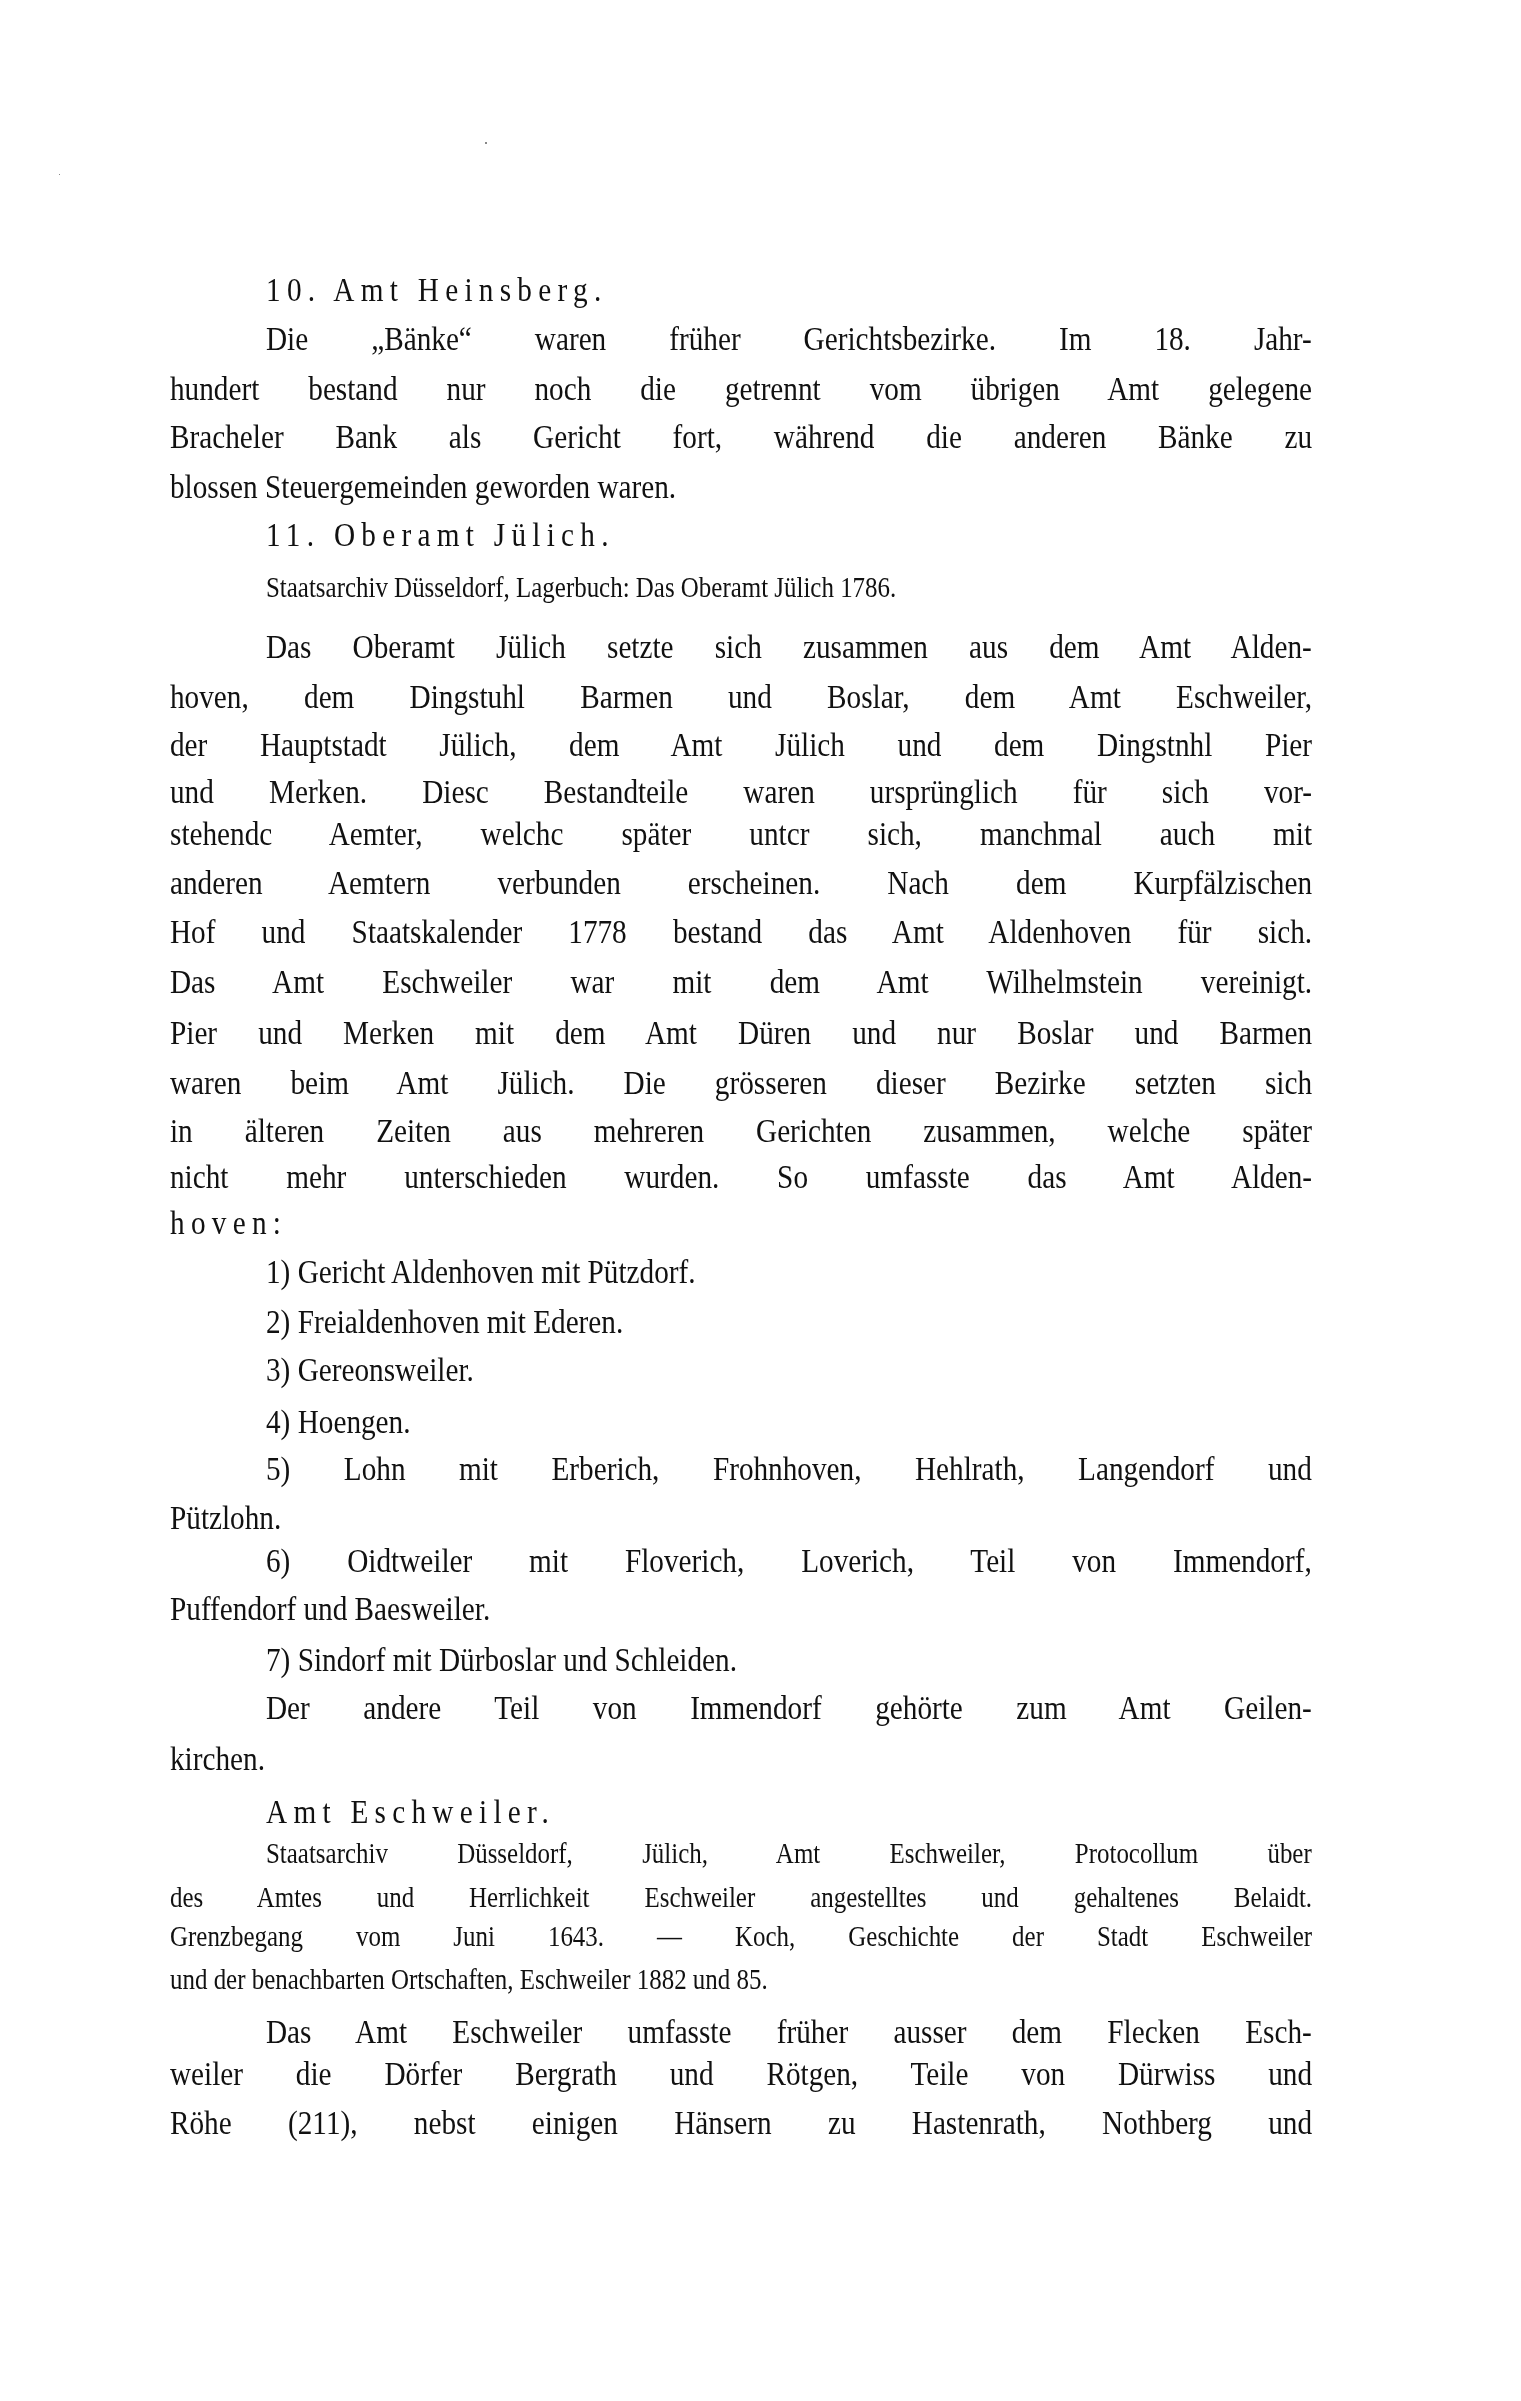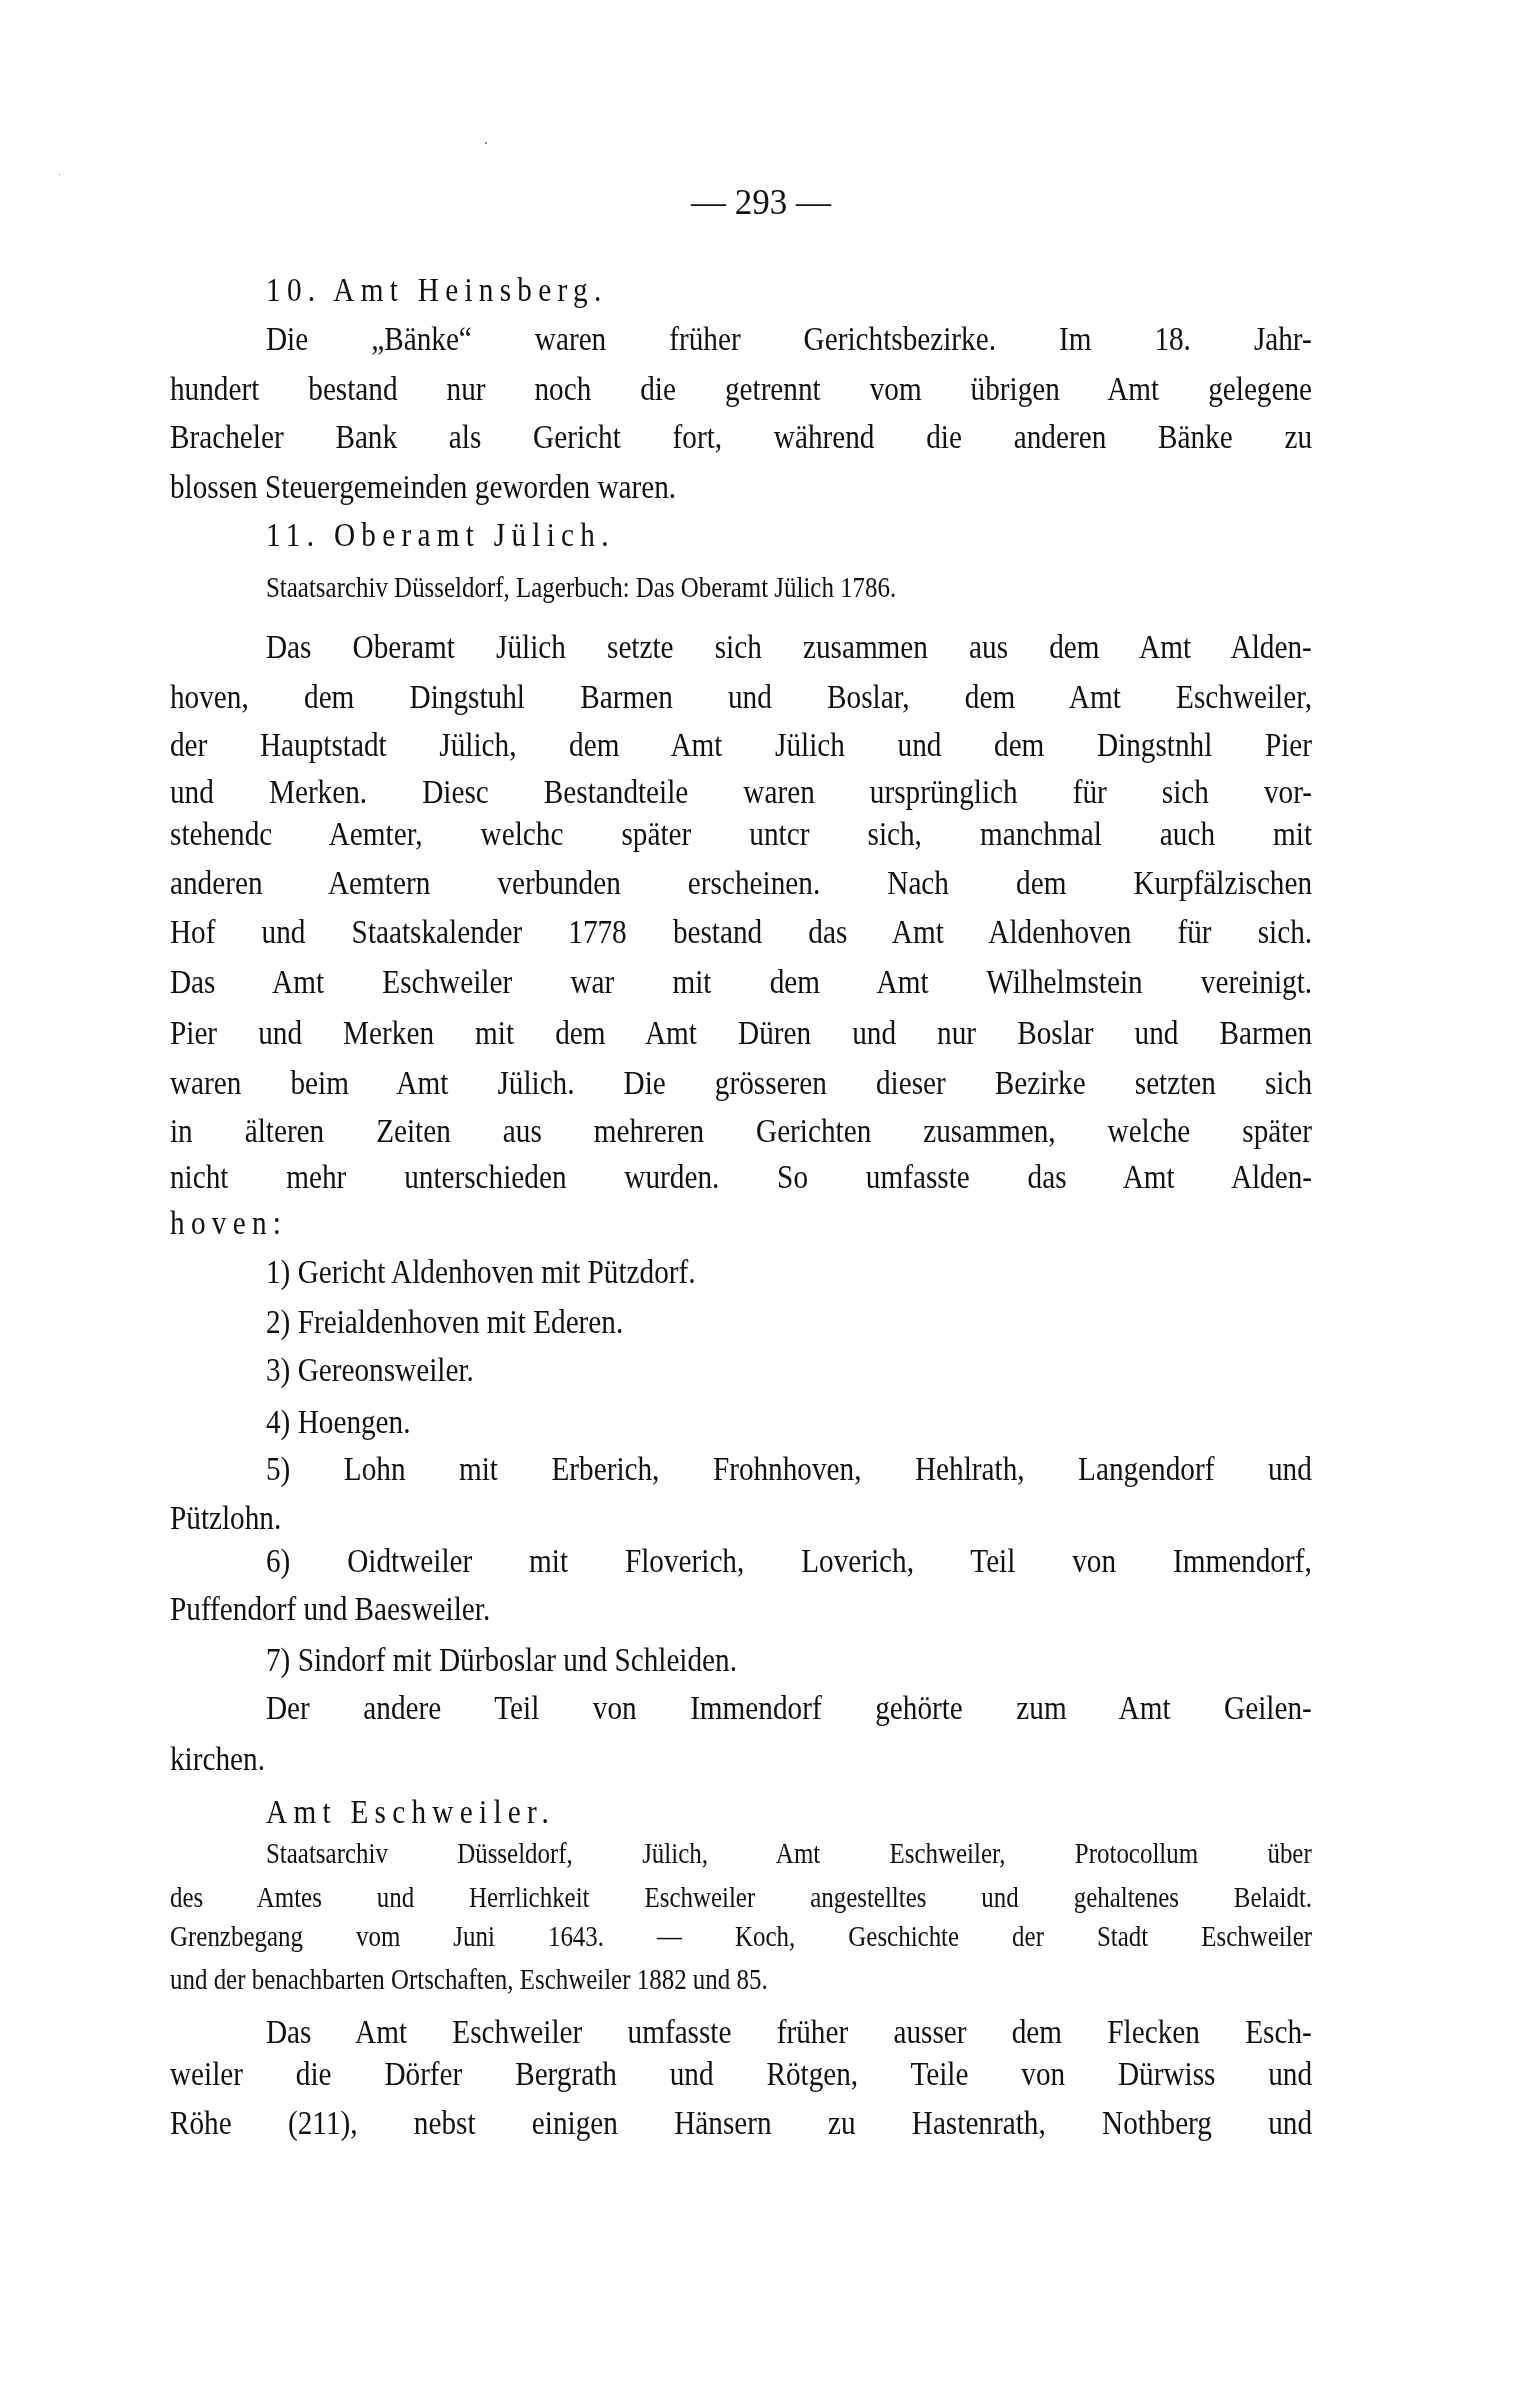--- a/index.html
+++ b/index.html
@@ -15,21 +15,20 @@
   .speck { position: absolute; width: 1.8px; height: 1.8px; background: #888; }
 </style>
 </head>
 <body>
 
 <div class="page">
 
   <span class="speck" style="left:485px;top:142px;"></span>
   <span class="speck" style="left:59px;top:174px;width:0.9px;height:0.9px;"></span>
 
-  <div class="pageno">— 293 —</div>
 
   <div class="ln ind head" style="top:270px;">10. Amt Heinsberg.</div>
   <div class="ln ind just" style="top:319px;">Die „Bänke“ waren früher Gerichtsbezirke. Im 18. Jahr-</div>
   <div class="ln just" style="top:369px;">hundert bestand nur noch die getrennt vom übrigen Amt gelegene</div>
   <div class="ln just" style="top:417px;">Bracheler Bank als Gericht fort, während die anderen Bänke zu</div>
   <div class="ln" style="top:467px;">blossen Steuergemeinden geworden waren.</div>
 
   <div class="ln ind head" style="top:515px;">11. Oberamt Jülich.</div>
   <div class="ln ind fn" style="top:569px;">Staatsarchiv Düsseldorf, Lagerbuch: Das Oberamt Jülich 1786.</div>
 

